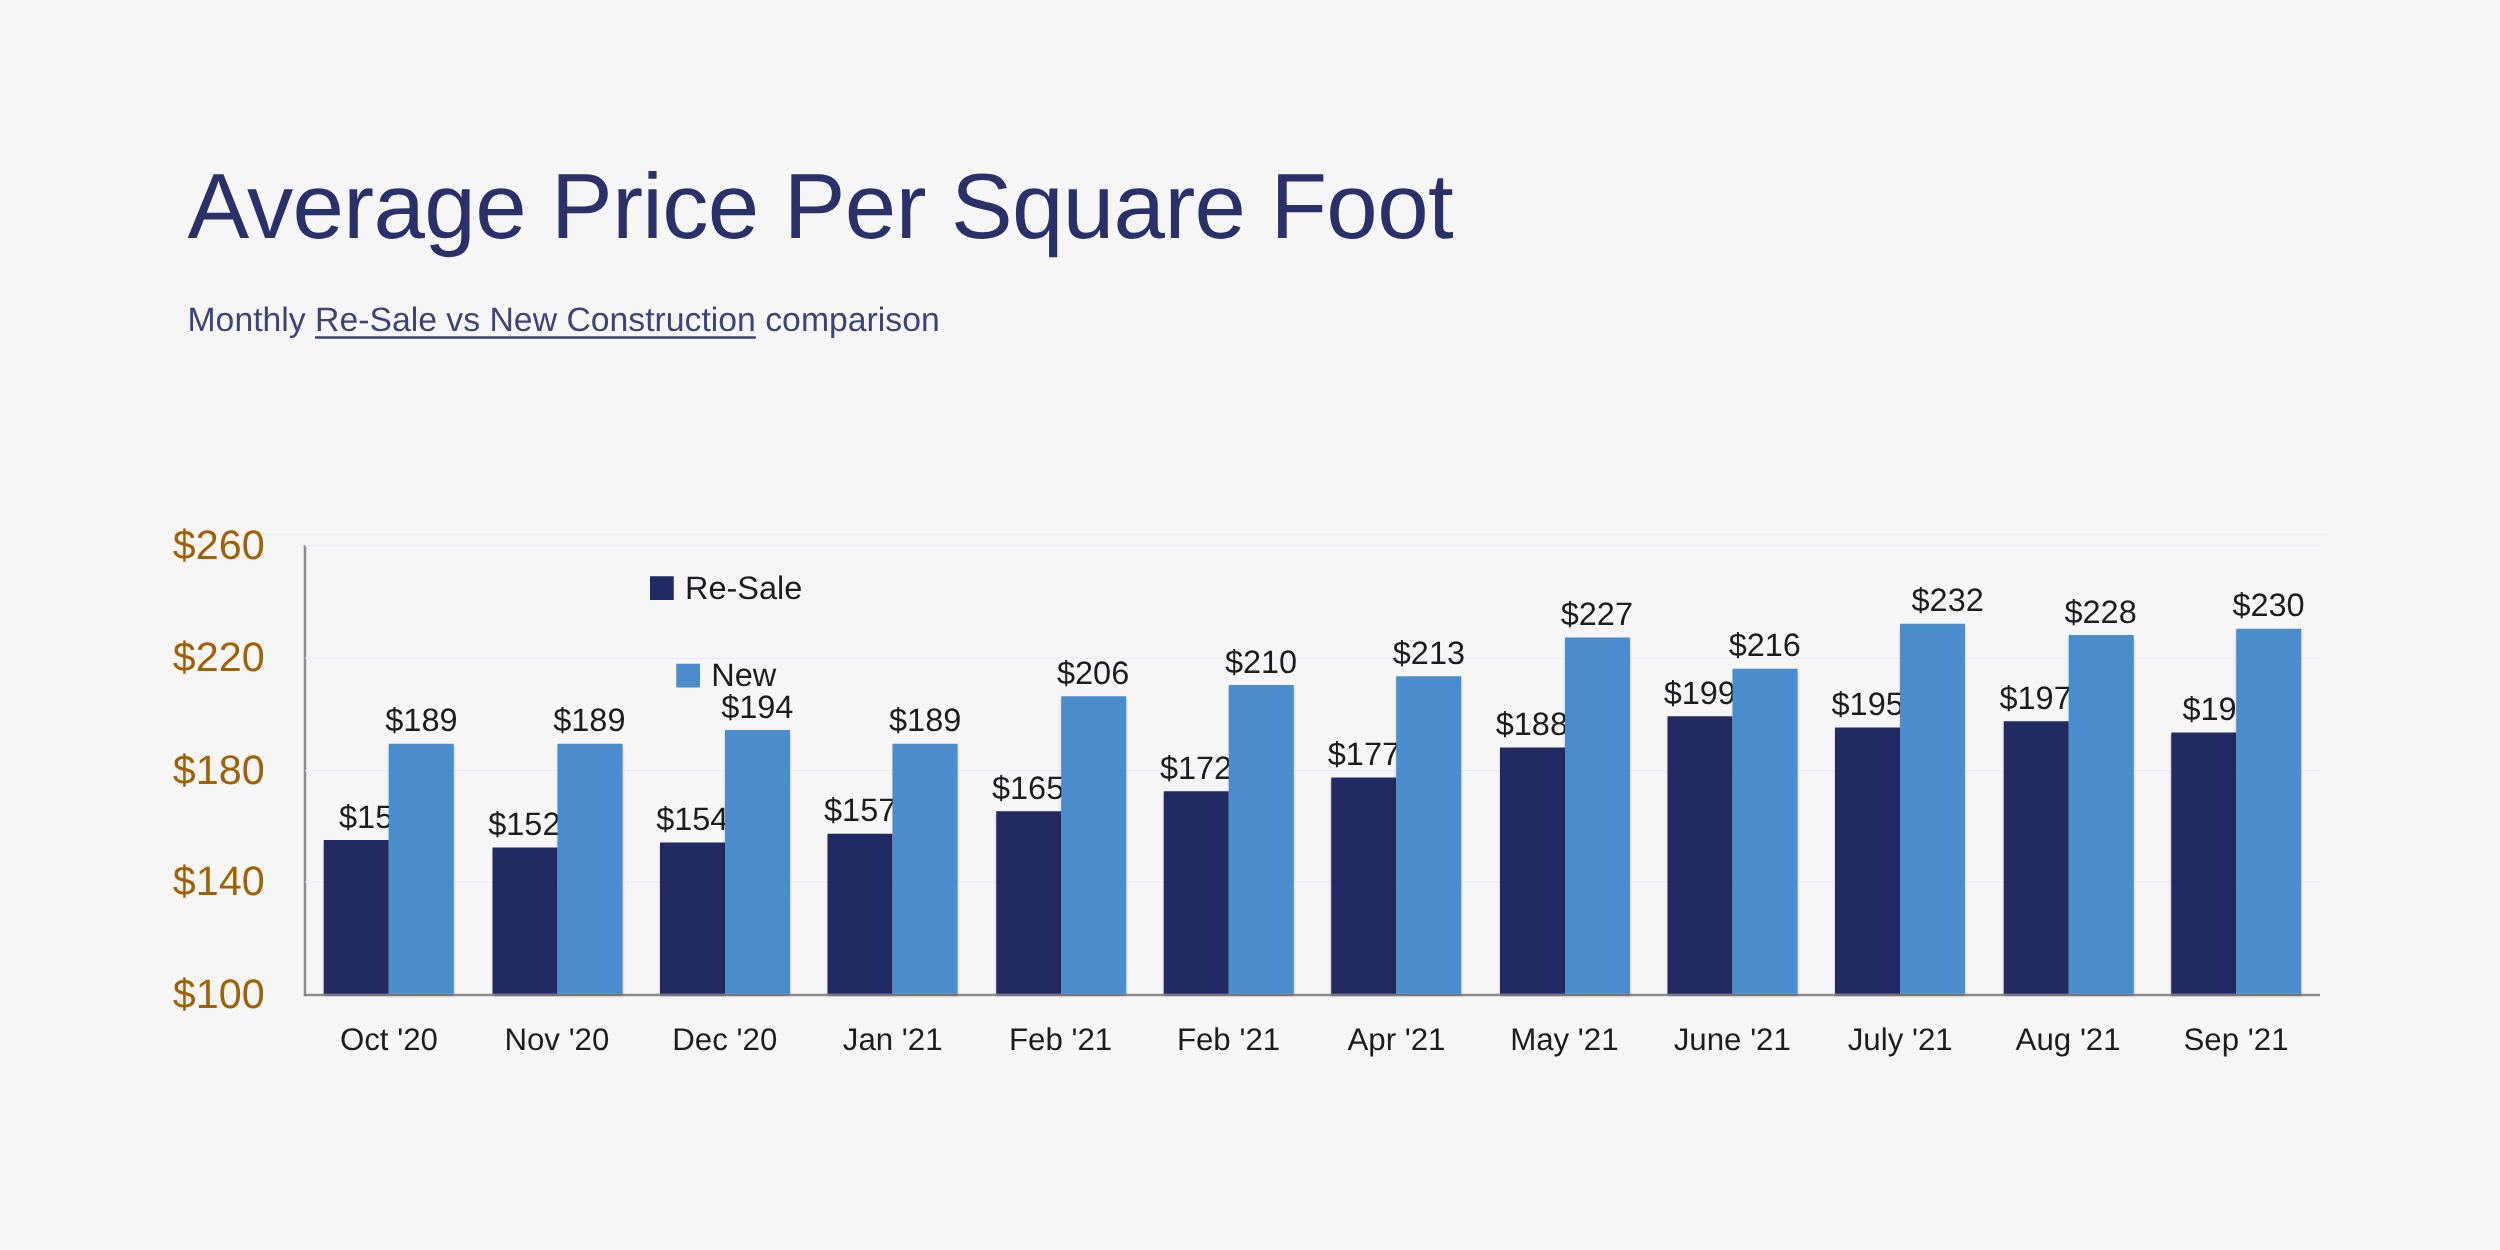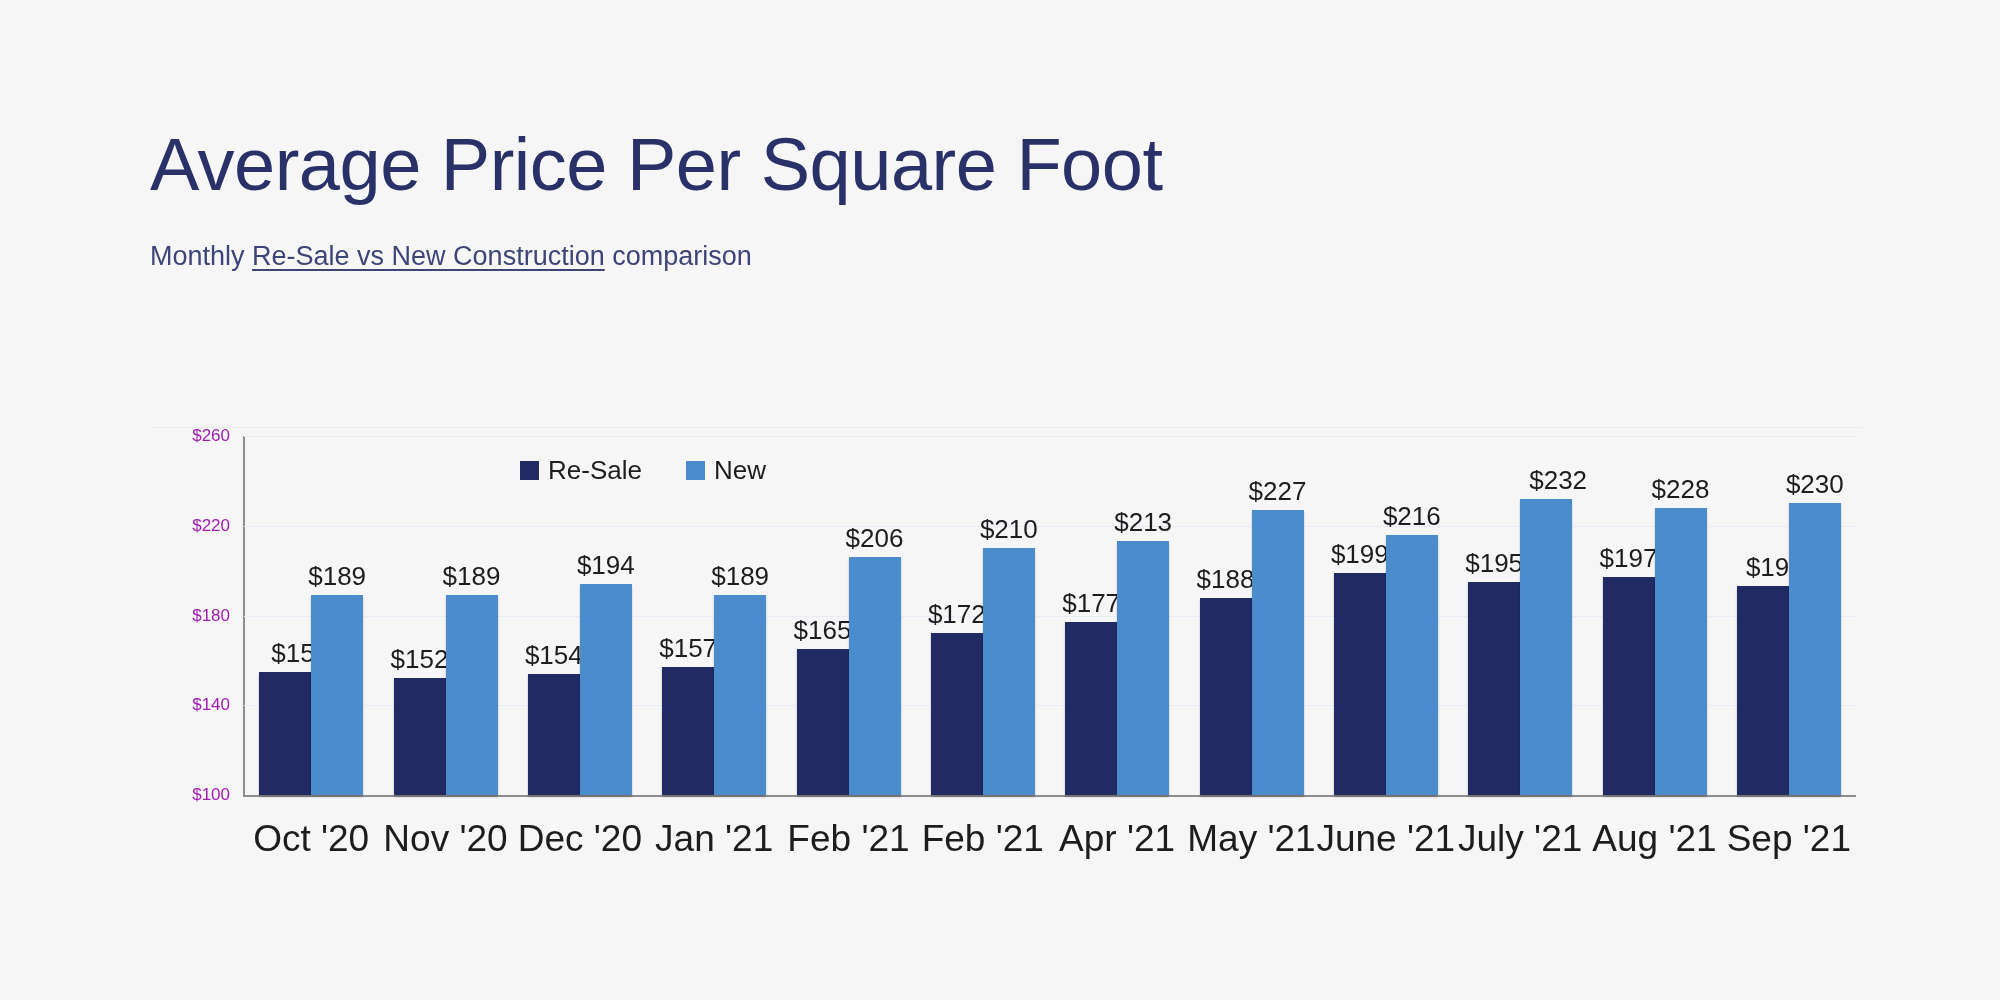--- a/index.html
+++ b/index.html
@@ -43,50 +43,50 @@
     width:2px; height:360px; background:#8d8d8f;
   }
   #xaxis-line {
     position:absolute; left:243px; top:795px;
     width:1613px; height:2px; background:#8d8d8f;
   }
 
   
   .ytick {
     position:absolute; right:0; width:110px;
-    text-align:right; font-size:17px; color:#a21caf;
+    text-align:center; font-size:33px; color:#a16207;
     transform:translateY(-50%); white-space:nowrap;
   }
   #ytick-wrap { position:absolute; left:118px; top:0; width:112px; height:1000px; }
 
   
   #legend {
     position:absolute; left:520px; top:457px;
-    display:flex; align-items:center; gap:44px;
+    display:flex; align-items:center; gap:44px;flex-direction:column;
   }
   .legend-item { display:flex; align-items:center; gap:9px; }
   .legend-swatch { width:19px; height:19px; display:block; }
   .legend-label { font-size:26px; color:#1d1d1f; line-height:1; white-space:nowrap; }
 
   
   .group { position:absolute; bottom:0; height:359px; }
   .bar {
     position:absolute; bottom:0;
     box-shadow:0 2px 2px rgba(0,0,0,0.22);
   }
   .bar.resale { background:#212a62; }
   .bar.new    { background:#4a8ccc; }
   .vlabel {
     position:absolute; font-size:26px; color:#1d1d1f;
     white-space:nowrap; line-height:1; transform:translateX(-50%);
   }
 
   
   .xtick {
-    position:absolute; top:820px; font-size:37px; color:#1d1d1f;
+    position:absolute; top:820px; font-size:25px; color:#1d1d1f;
     white-space:nowrap; transform:translateX(-50%); line-height:1;
   }
 </style>
 </head>
 <body>
 
 <div id="stage">
 
   <h1 id="title">Average Price Per Square Foot</h1>
 

